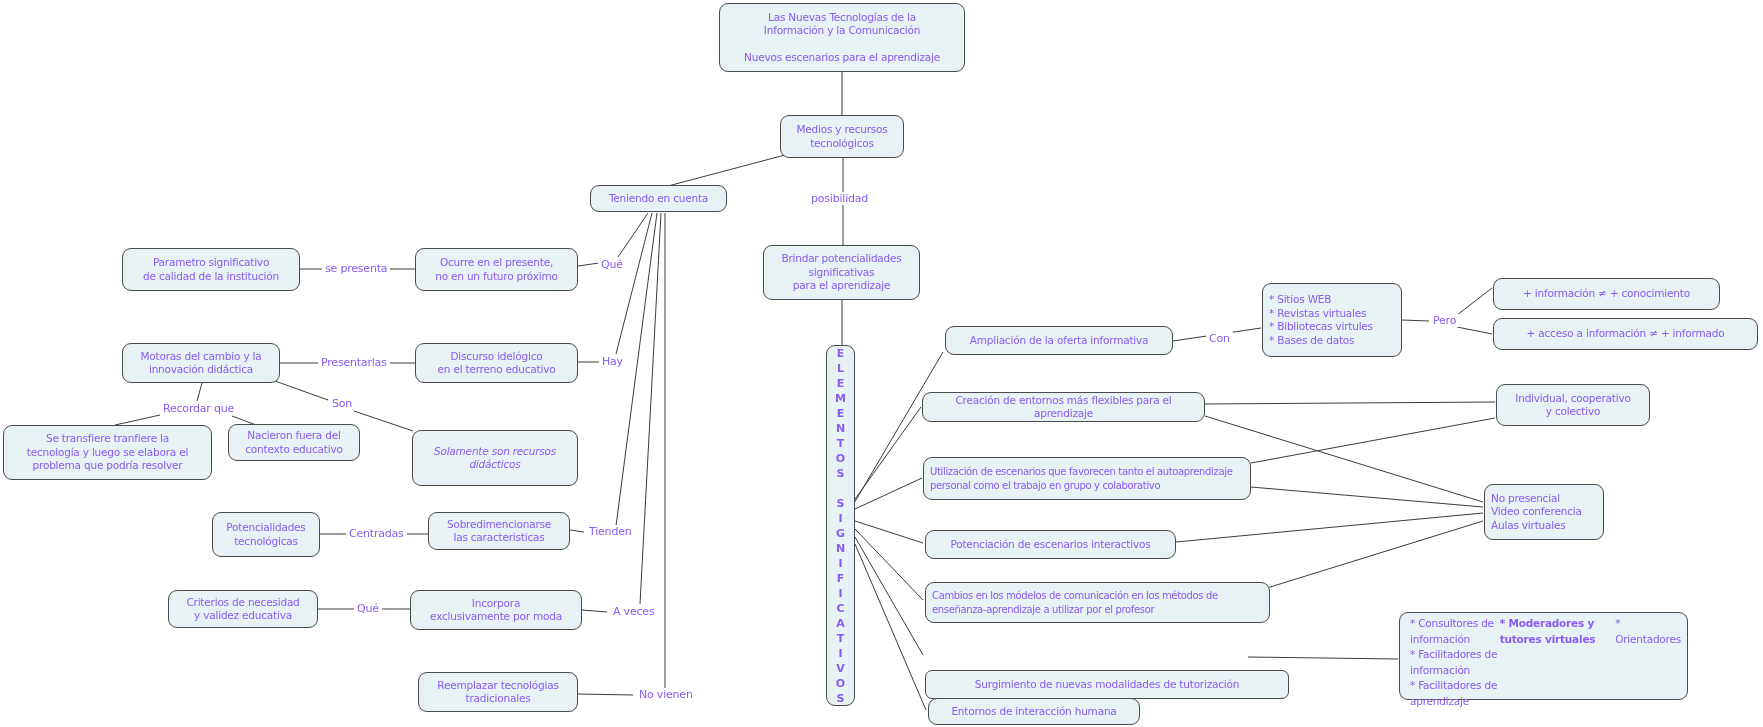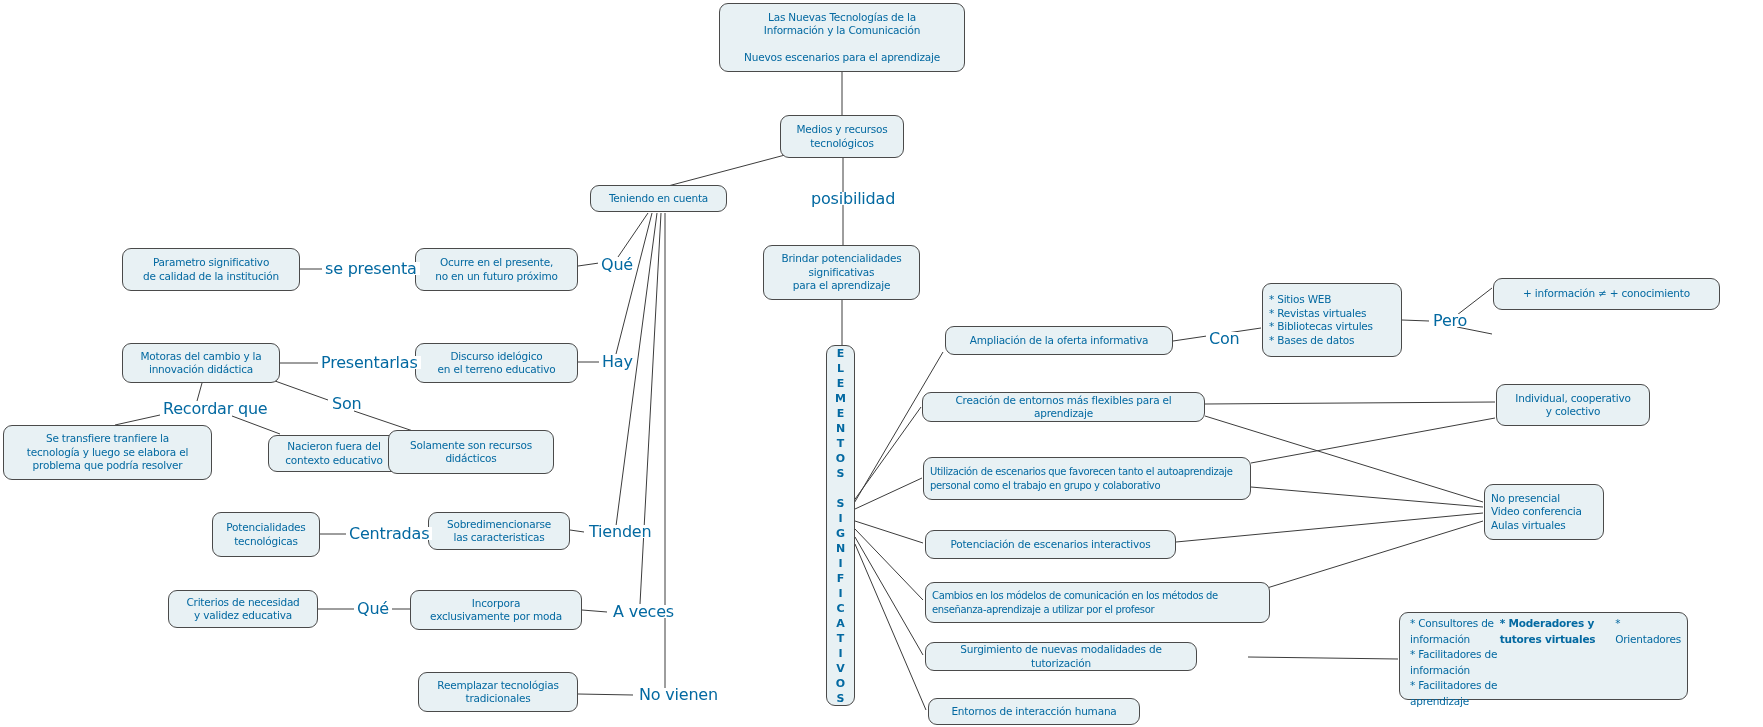--- a/index.html
+++ b/index.html
@@ -1,38 +1,38 @@
 <!DOCTYPE html>
 <html><head>
 <meta charset="utf-8">
 <style>
   html,body{margin:0;padding:0;background:#ffffff;}
   #canvas{
     position:relative;width:1763px;height:727px;overflow:hidden;
-    font-family:"DejaVu Sans","Liberation Sans",sans-serif;color:#0369a1;
+    font-family:"DejaVu Sans","Liberation Sans",sans-serif;color:#8b5cf6;
     background:#ffffff;
   }
   #wires{position:absolute;left:0;top:0;width:1763px;height:727px;}
   .node{
     position:absolute;box-sizing:border-box;
     background:#e8f1f4;border:1px solid #4a4a4a;border-radius:9px;
     display:flex;align-items:center;justify-content:center;
     font-size:10.5px;line-height:13.5px;letter-spacing:-0.2px;
     text-align:center;padding:3px 6px;
   }
   .node .node-text{white-space:pre-line;}
   .leftalign{justify-content:flex-start;text-align:left;}
   .small{font-size:10px;letter-spacing:-0.35px;align-items:center;}
   .vert{
     font-weight:bold;font-size:11px;line-height:15px;letter-spacing:0;
     padding:2px 0;
   }
   .lbl{
     position:absolute;background:#ffffff;padding:0 3px;
-    font-size:16px;line-height:13px;white-space:nowrap;letter-spacing:-0.2px;
+    font-size:11px;line-height:13px;white-space:nowrap;letter-spacing:-0.2px;
   }
   .multi{align-items:flex-start;justify-content:center;
     line-height:15.5px;}
   .boldline{font-weight:bold;}
 </style>
 </head>
 <body>
 
 <div id="canvas">
 
@@ -148,26 +148,26 @@
     <span class="node-text">Discurso idelógico
 en el terreno educativo</span>
   </div>
 
   <div class="node" style="left:3px;top:425px;width:209px;height:55px;">
     <span class="node-text">Se transfiere tranfiere la
 tecnología y luego se elabora el
 problema que podría resolver</span>
   </div>
 
-  <div class="node" style="left:228px;top:435px;width:132px;height:37px;margin-left:40px;">
+  <div class="node" style="left:228px;top:424px;width:132px;height:37px;">
     <span class="node-text">Nacieron fuera del
 contexto educativo</span>
   </div>
 
-  <div class="node" style="left:388px;top:430px;width:166px;height:44px;">
+  <div class="node" style="left:412px;top:430px;width:166px;height:56px;font-style:italic;">
     <span class="node-text">Solamente son recursos
 didácticos</span>
   </div>
 
   <div class="node" style="left:212px;top:512px;width:108px;height:45px;">
     <span class="node-text">Potencialidades
 tecnológicas</span>
   </div>
 
   <div class="node" style="left:428px;top:512px;width:142px;height:38px;align-items:center;">
@@ -198,20 +198,23 @@
     <span class="node-text">* Sitios WEB
 * Revistas virtuales
 * Bibliotecas virtules
 * Bases de datos</span>
   </div>
 
   <div class="node" style="left:1493px;top:278px;width:227px;height:32px;">
     <span class="node-text">+ información ≠ + conocimiento</span>
   </div>
 
+  <div class="node" style="left:1493px;top:318px;width:265px;height:32px;">
+    <span class="node-text">+ acceso a información ≠ + informado</span>
+  </div>
 
   <div class="node" style="left:922px;top:392px;width:283px;height:30px;">
     <span class="node-text">Creación de entornos más flexibles para el aprendizaje</span>
   </div>
 
   <div class="node" style="left:1496px;top:384px;width:154px;height:42px;">
     <span class="node-text">Individual, cooperativo
 y colectivo</span>
   </div>
 
@@ -228,21 +231,21 @@
     <span class="node-text">No presencial
 Video conferencia
 Aulas virtuales</span>
   </div>
 
   <div class="node leftalign small" style="left:925px;top:582px;width:345px;height:41px;">
     <span class="node-text">Cambios en los módelos de comunicación en los métodos de
 enseñanza-aprendizaje a utilizar por el profesor</span>
   </div>
 
-  <div class="node" style="left:925px;top:642px;width:272px;height:29px;">
+  <div class="node" style="left:925px;top:670px;width:364px;height:29px;border-radius:7px;">
     <span class="node-text">Surgimiento de nuevas modalidades de tutorización</span>
   </div>
 
   <div class="node" style="left:928px;top:698px;width:212px;height:27px;">
     <span class="node-text">Entornos de interacción humana</span>
   </div>
 
   <div class="node leftalign multi" style="left:1399px;top:612px;width:289px;height:88px;padding-left:10px;">
     <span class="node-text">* Consultores de información
 * Facilitadores de información

